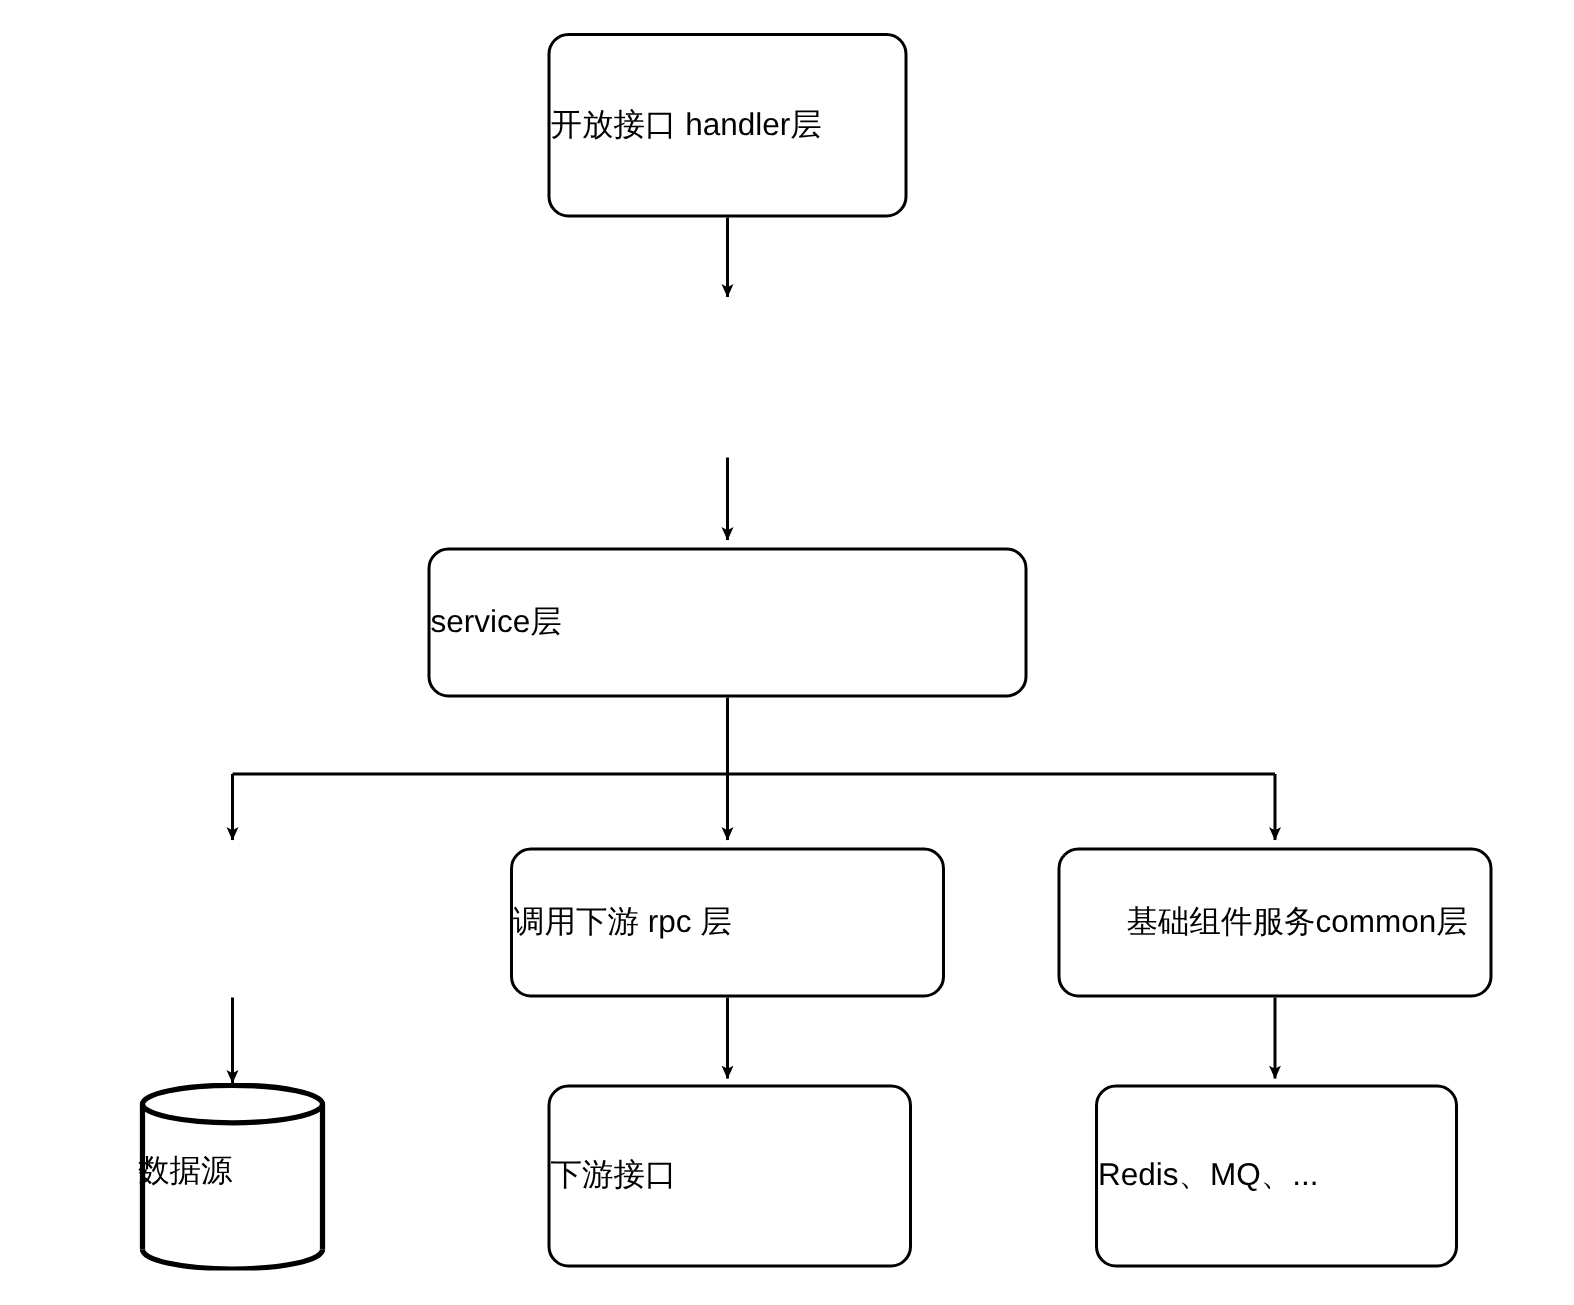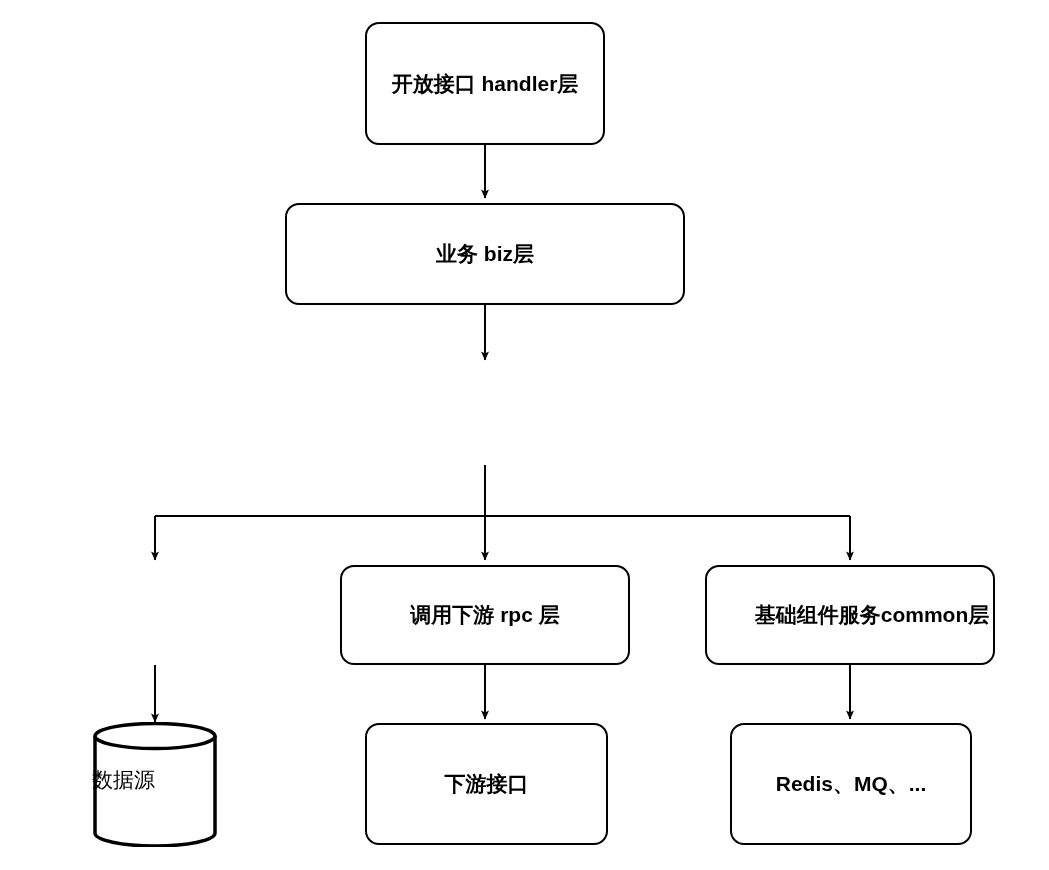--- a/index.html
+++ b/index.html
@@ -25,27 +25,25 @@
     height: 870px;
   }
   .node {
     position: absolute;
     box-sizing: border-box;
     background: #ffffff;
     border: 2px solid #000000;
     border-radius: 14px;
     display: flex;
     align-items: center;
-    justify-content: center;
     text-align: center;
     color: #000000;
     font-size: 21px;
     line-height: 1.2;
     z-index: 2;
-    font-weight: bold;
   }
   .node-label {
     display: block;
     white-space: nowrap;
   }
   
   .cyl {
     position: absolute;
     z-index: 2;
   }
@@ -93,24 +91,24 @@
 
     <path d="M485,665 L485,719" stroke="#000000" stroke-width="2" fill="none" marker-end="url(#arrowhead)"></path>
 
     <path d="M850,665 L850,719" stroke="#000000" stroke-width="2" fill="none" marker-end="url(#arrowhead)"></path>
   </svg>
 
   <div class="node" style="left:365px; top:22px; width:240px; height:123px;">
     <span class="node-label">开放接口 handler层</span>
   </div>
 
-  <div class="node" style="left:285px; top:203px; width:400px; height:102px;">
-    <span class="node-label">业务 biz层</span>
+
+  <div class="node" style="left:285px; top:365px; width:400px; height:100px;">
+    <span class="node-label">service层</span>
   </div>
-
 
 
   <div class="node" style="left:340px; top:565px; width:290px; height:100px;">
     <span class="node-label">调用下游 rpc 层</span>
   </div>
 
   <div class="node" style="left:705px; top:565px; width:290px; height:100px;padding-left:44px;">
     <span class="node-label">基础组件服务common层</span>
   </div>
 

